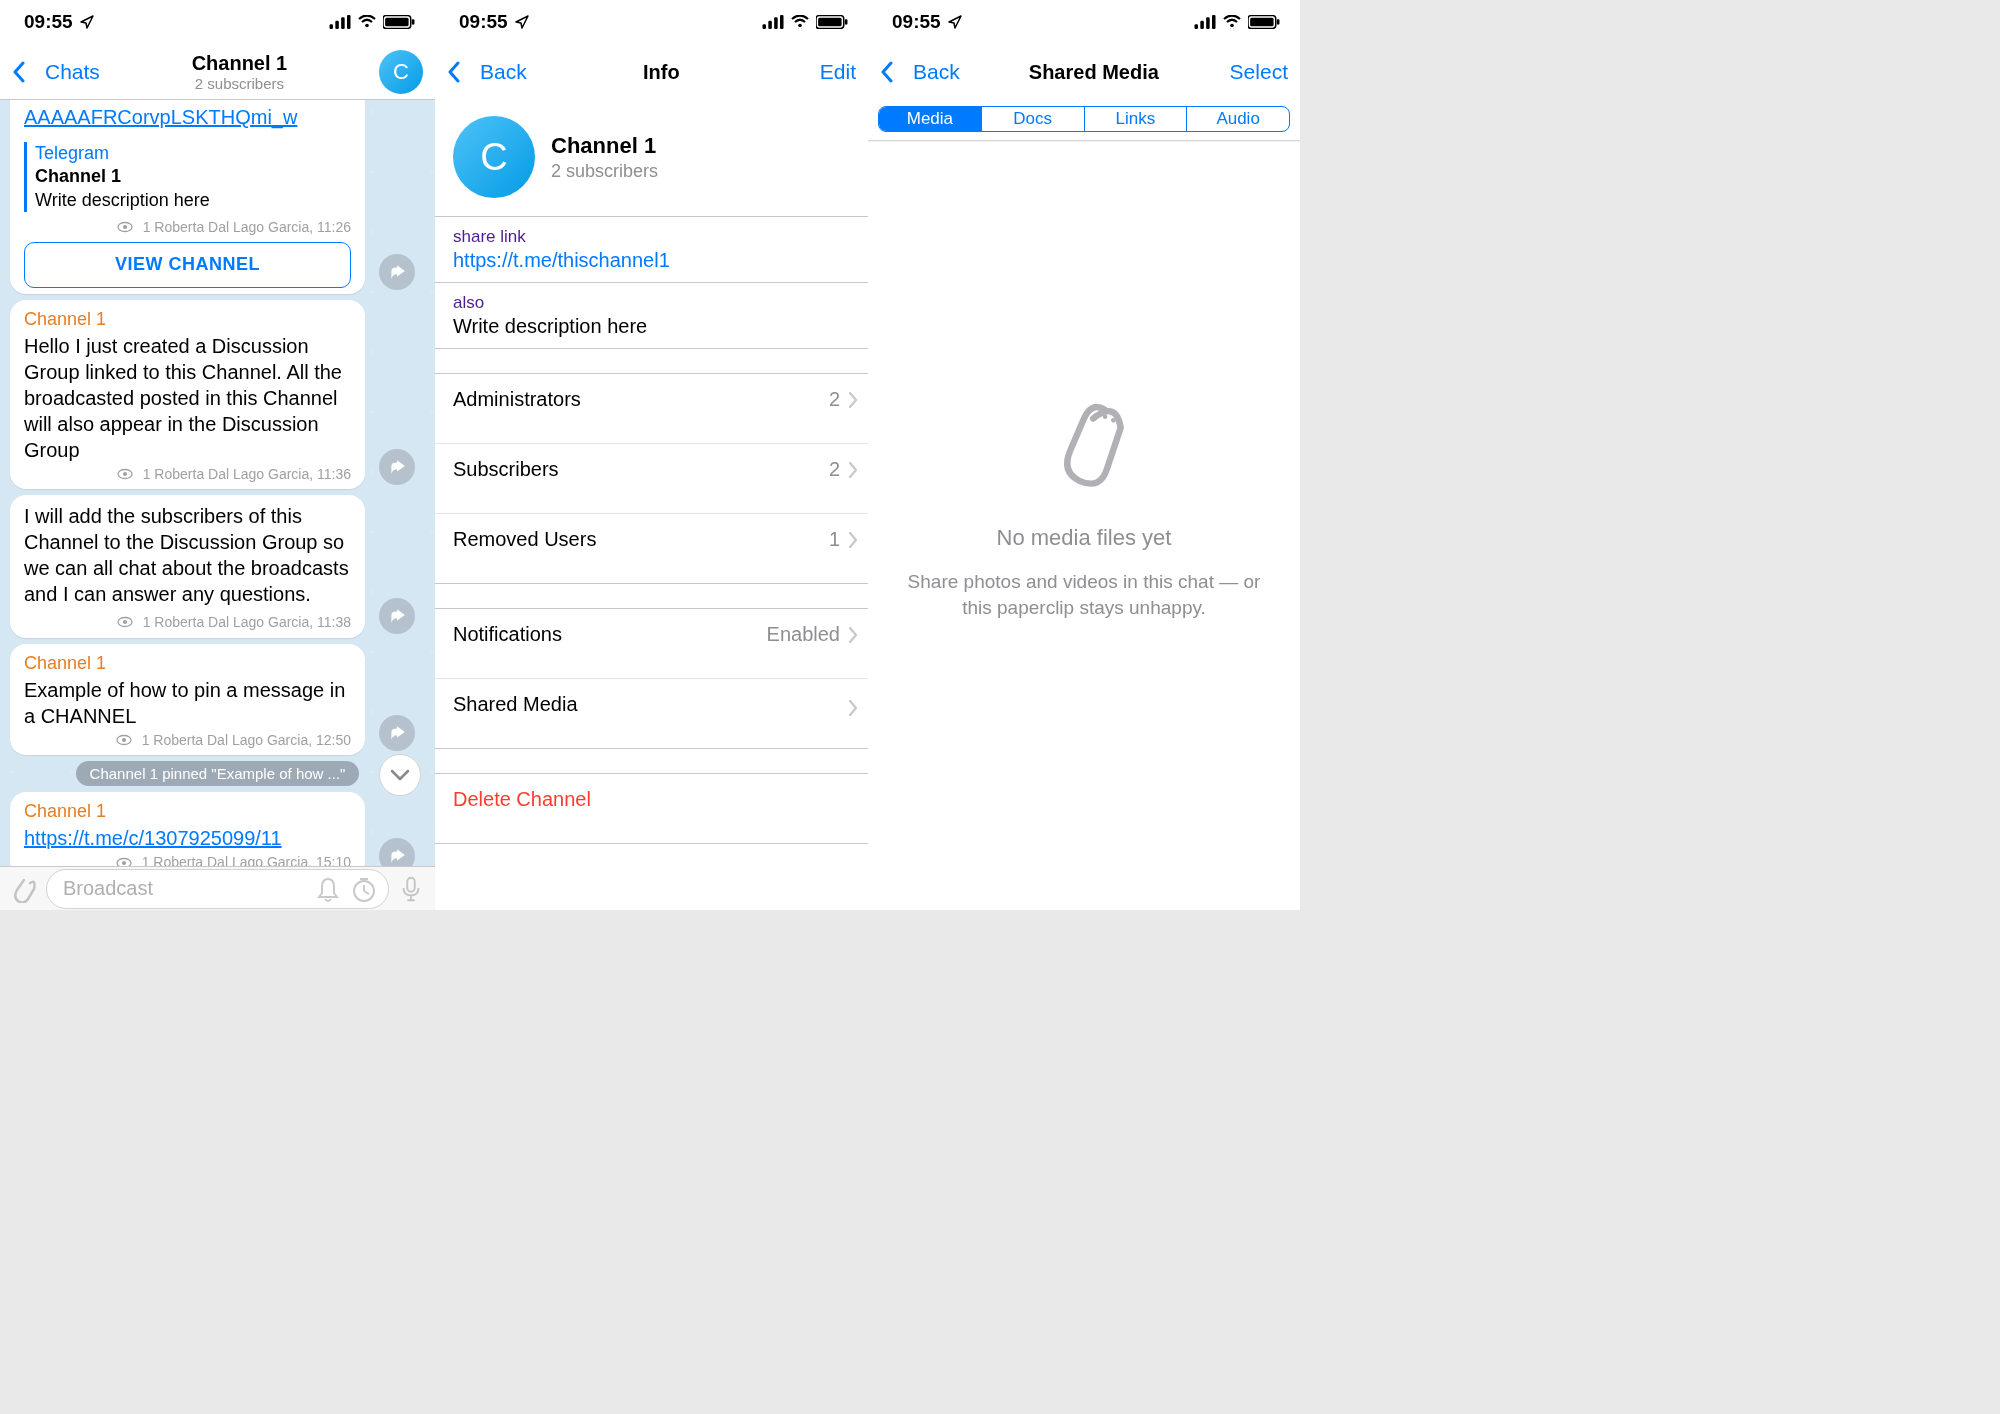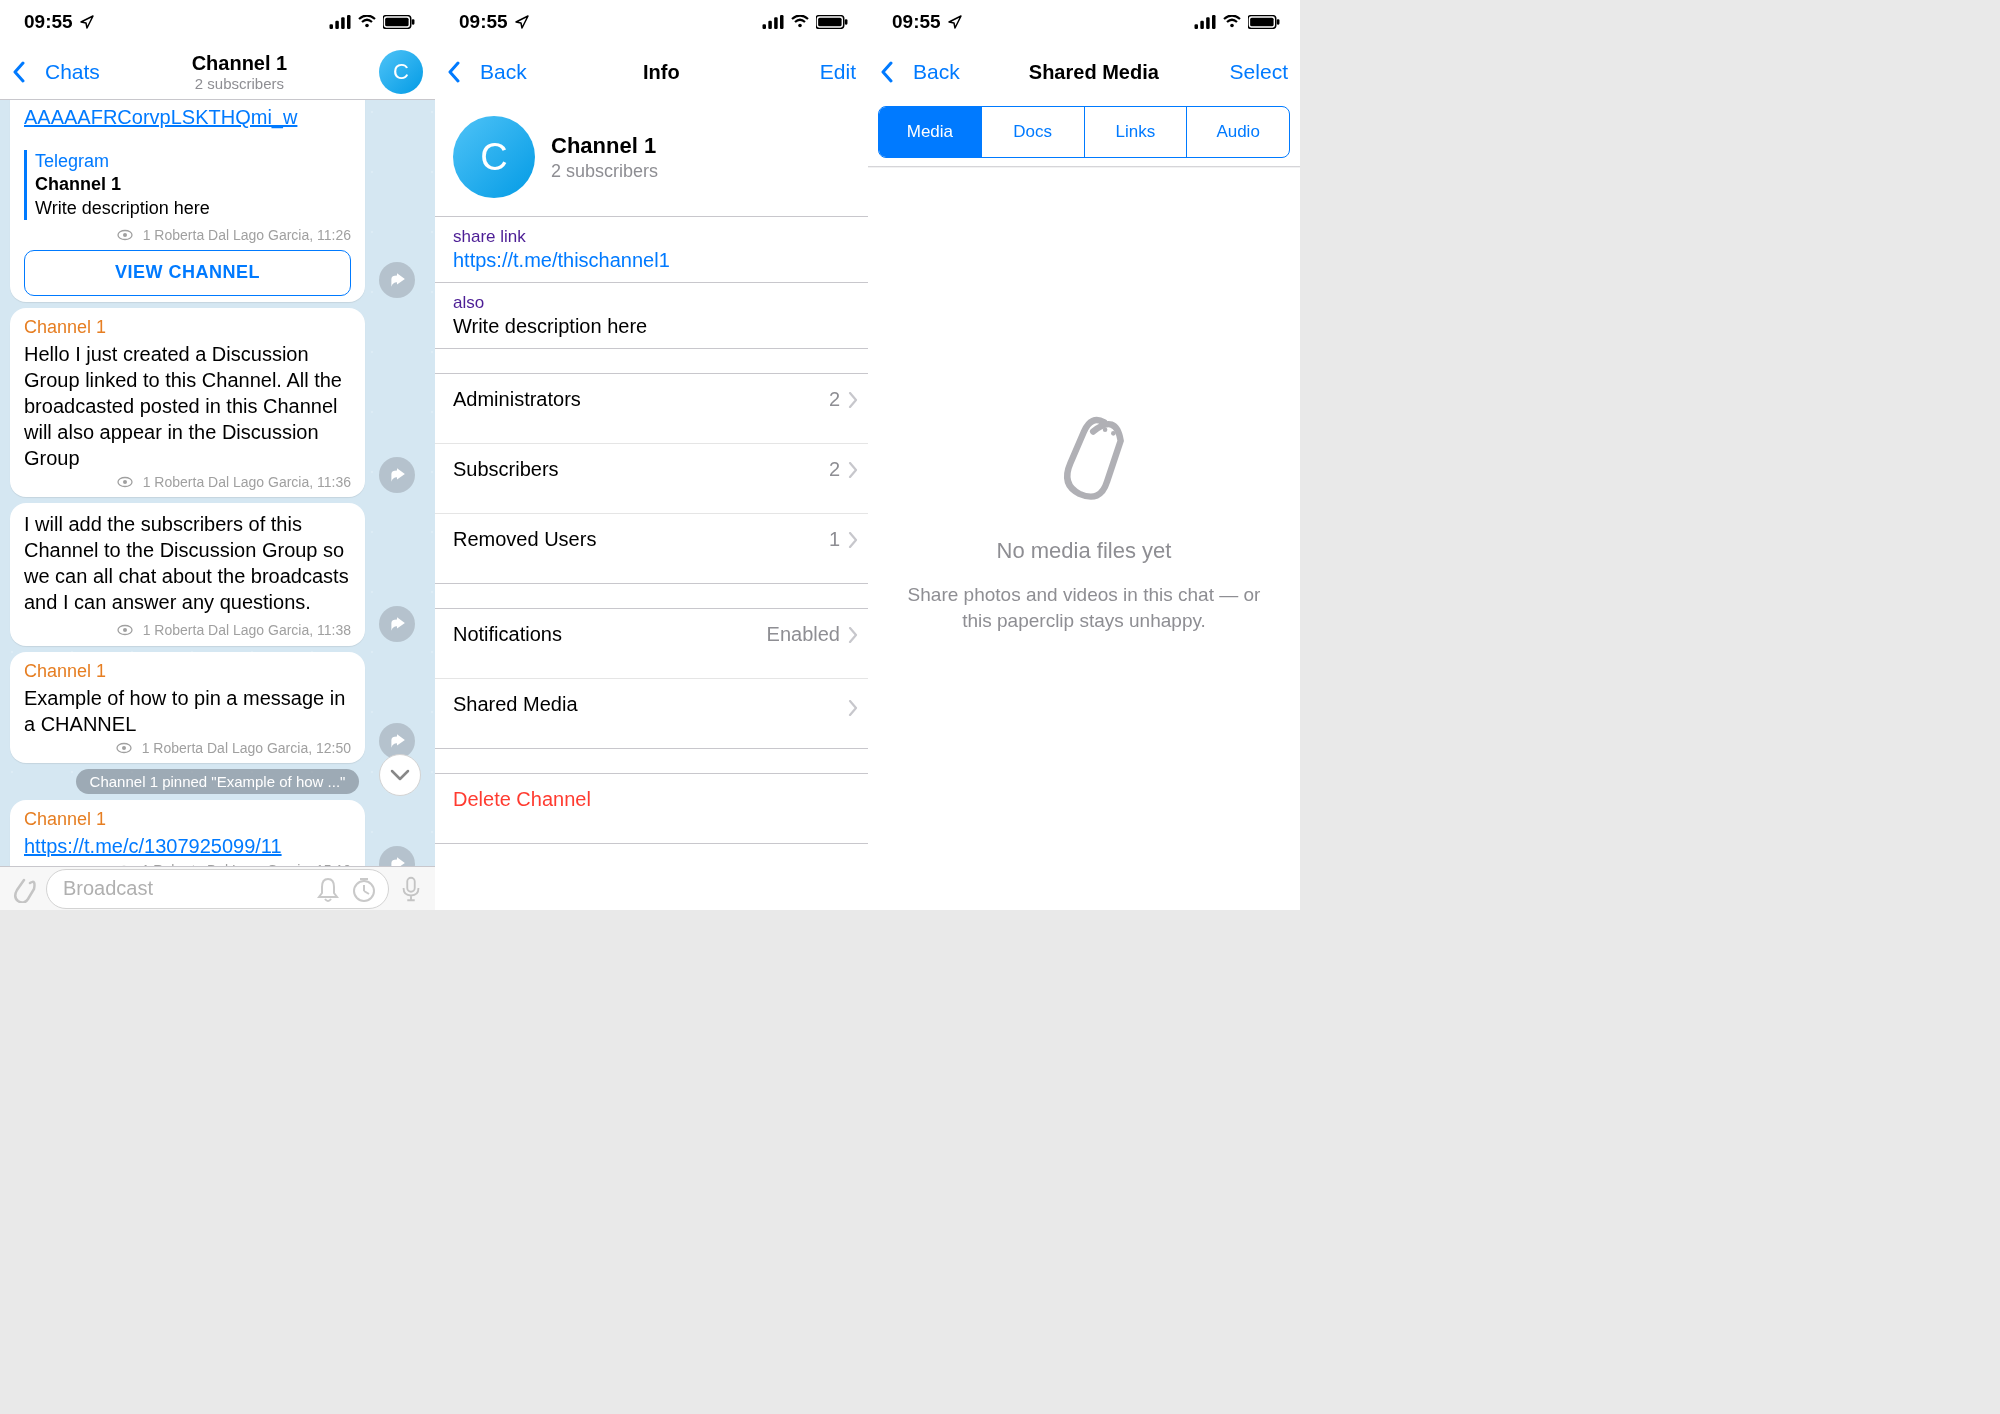--- a/index.html
+++ b/index.html
@@ -129,21 +129,21 @@
     background:rgba(160,170,180,0.6);
     display:flex;
     align-items:center;
     justify-content:center;
   }
   .fwd-btn svg{ width:18px;height:18px;fill:#fff;}
   .link { color:#007aff; text-decoration:underline; font-size:20px;}
   .quote-bar {
     border-left:3px solid #007aff;
     padding-left:8px;
-    margin:20px 0 6px 0;
+    margin:12px 0 6px 0;
   }
   .quote-title{ color:#007aff; font-size:18px; font-weight:500;}
   .quote-sub  { font-size:18px; font-weight:600;}
   .quote-desc { font-size:18px;}
   .btn-view {
     border:1.5px solid #007aff;
     color:#007aff;
     border-radius:10px;
     text-align:center;
     padding:10px 4px;
@@ -222,21 +222,21 @@
   .danger { color:#ff3b30; }
   .spacer-sm { height:24px; background:#fff;}
 
   
   .seg-ctrl{
     margin:6px 10px 0 10px;
     display:flex;
     border:1.5px solid #007aff;
     border-radius:8px;
     overflow:hidden;
-    height:52px;
+    height:26px;
   }
   .seg{
     flex:1;
     display:flex;
     align-items:center;
     justify-content:center;
     font-size:17px;
     color:#007aff;
     border-right:1.5px solid #007aff;
     cursor:pointer;

